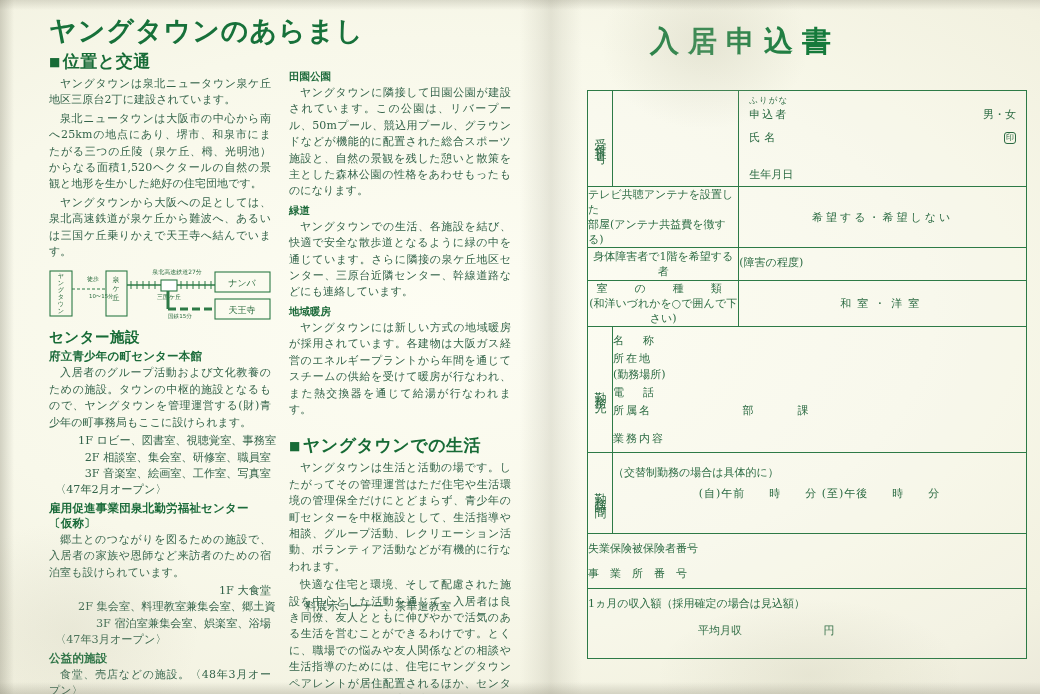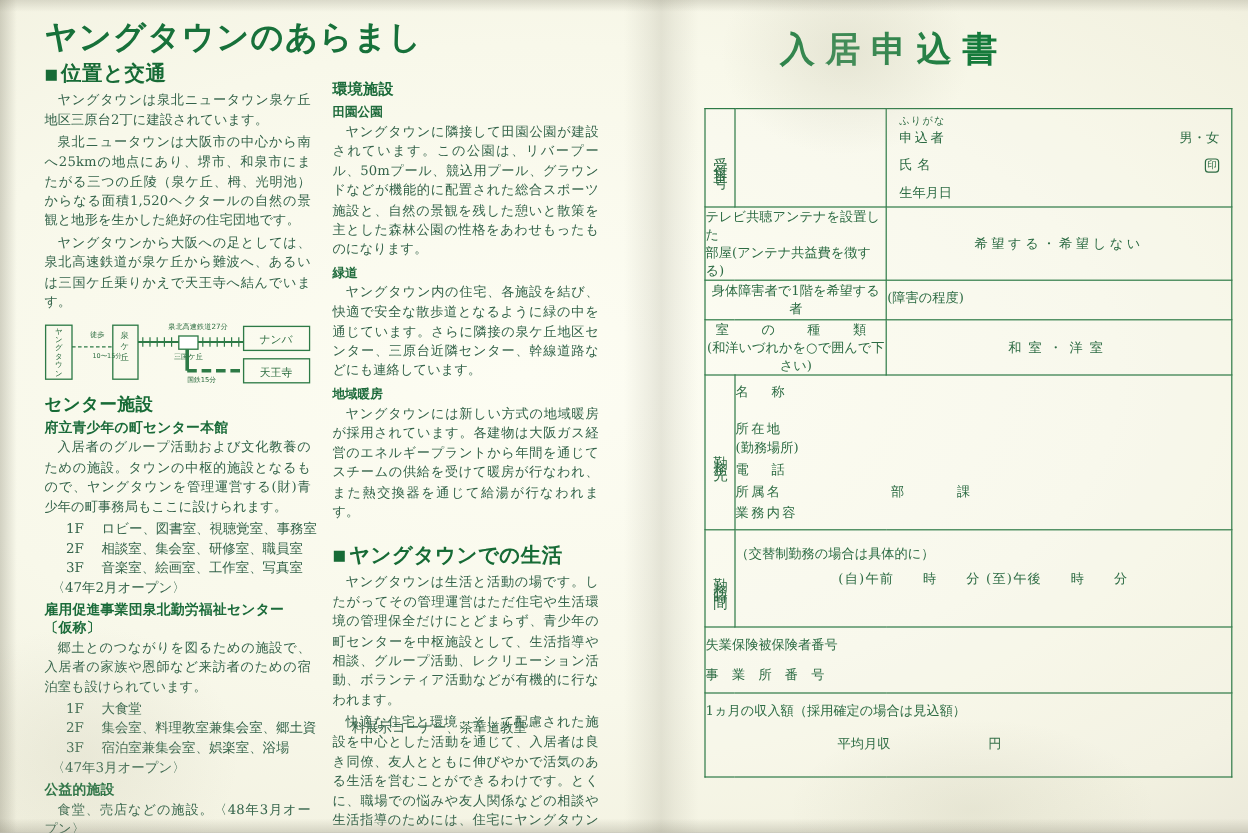--- a/index.html
+++ b/index.html
@@ -45,21 +45,21 @@
   
   :root {
     --ink: #1f6b34;
     --ink-dark: #14572a;
     --ink-body: #2a6b3e;
     --rule: #2d7a46;
   }
 
   
   #brochure {
-    position: absolute; left: 0; top: 0; width: 530px; height: 491px;
+    position: absolute; left: 12px; top: 0; width: 530px; height: 491px;
   }
   #page-title {
     position: absolute; left: 37px; top: 13px;
     font-family: "DejaVu Sans", "Liberation Sans", sans-serif;
     font-weight: 700;
     font-size: 27px; letter-spacing: 1px;
     color: #17713a;
     white-space: nowrap;
   }
   .col { position: absolute; width: 222px; }
@@ -121,20 +121,21 @@
     text-indent: 11px;
     text-align: justify;
     letter-spacing: 0.1px;
   }
   .floorlist {
     font-family: "DejaVu Serif", "Liberation Serif", serif;
     font-size: 11.2px;
     line-height: 16.4px;
     color: #33634a;
     margin: 0;
+    text-align: right;
   }
   .floorrow { padding-left: 18px; white-space: nowrap; }
   .floorrow .fl { display: inline-block; width: 26px; }
   .floorrow .cont { display: inline-block; padding-left: 26px; }
   .openline {
     font-family: "DejaVu Serif", "Liberation Serif", serif;
     font-size: 11.2px; line-height: 16.4px; color: #33634a;
     padding-left: 6px;
   }
   .gap { height: 7px; }
@@ -309,26 +310,25 @@
         </div>
       </div>
       <div class="openline">〈47年3月オープン〉</div>
 
       <div class="h-sub">公益的施設</div>
       <p class="body">食堂、売店などの施設。〈48年3月オープン〉</p>
 
     </div>
 
     <div class="col" id="col-mid">
-      <div class="h-mid">環境施設</div>
       <div class="h-mid-sub">田園公園</div>
       <p class="body">ヤングタウンに隣接して田園公園が建設されています。この公園は、リバープール、50mプール、競込用プール、グラウンドなどが機能的に配置された総合スポーツ施設と、自然の景観を残した憩いと散策を主とした森林公園の性格をあわせもったものになります。</p>
 
       <div class="h-mid-sub">緑道</div>
-      <p class="body">ヤングタウン内の住宅、各施設を結び、快適で安全な散歩道となるように緑の中を通じています。さらに隣接の泉ケ丘地区センター、三原台近隣センター、幹線道路などにも連絡しています。</p>
+      <p class="body">ヤングタウンでの生活、各施設を結び、快適で安全な散歩道となるように緑の中を通じています。さらに隣接の泉ケ丘地区センター、三原台近隣センター、幹線道路などにも連絡しています。</p>
 
       <div class="h-mid-sub">地域暖房</div>
       <p class="body">ヤングタウンには新しい方式の地域暖房が採用されています。各建物は大阪ガス経営のエネルギープラントから年間を通じてスチームの供給を受けて暖房が行なわれ、また熱交換器を通じて給湯が行なわれます。</p>
 
       <div class="gap"></div>
       <div class="gap"></div>
       <div class="h-square">ヤングタウンでの生活</div>
       <p class="body">ヤングタウンは生活と活動の場です。したがってその管理運営はただ住宅や生活環境の管理保全だけにとどまらず、青少年の町センターを中枢施設として、生活指導や相談、グループ活動、レクリエーション活動、ボランティア活動などが有機的に行なわれます。</p>
       <p class="body">快適な住宅と環境、そして配慮された施設を中心とした活動を通じて、入居者は良き同僚、友人とともに伸びやかで活気のある生活を営むことができるわけです。とくに、職場での悩みや友人関係などの相談や生活指導のためには、住宅にヤングタウンペアレントが居住配置されるほか、センター内にも相談担当の専門職員が配置され、入居している青少年の相談に応じたり、ペアレントの統括指導と民間企業住宅の生活指導担当者への協力を行なう体制がとられています。</p>
     </div>
@@ -349,21 +349,21 @@
           <div class="inner-pad">
             <div class="tiny">ふりがな</div>
             <div class="row-line">
               <span class="spaced2">申込者</span>
               <span>男・女</span>
             </div>
             <div class="row-line" style="margin-top:8px">
               <span class="spaced4">氏名</span>
               <span class="seal">印</span>
             </div>
-            <div style="margin-top:8px">
+            <div style="margin-top:22px">
               <span>生年月日</span>
             </div>
           </div>
         </td>
       </tr>
 
       <tr>
         <td colspan="2" class="pad">
           <div>テレビ共聴アンテナを設置した</div>
           <div>部屋(アンテナ共益費を徴する)</div>
@@ -382,33 +382,33 @@
           <div>(和洋いづれかを○で囲んで下さい)</div>
         </td>
         <td class="pad lbl-center" style="letter-spacing:6px">和室・洋室</td>
       </tr>
 
       <tr>
         <td class="vcell">
           <div class="vlabel">勤務先</div>
         </td>
         <td colspan="2" class="inner-pad" style="padding-top:6px;padding-bottom:6px">
-          <div style="margin-bottom:16px">
+          <div style="margin-bottom:3px">
             <span class="lbl-w spaced4">名　称</span>
           </div>
           <div style="margin-bottom:1px">
             <span class="lbl-w spaced2">所在地</span>
           </div>
           <div style="margin-bottom:3px">
             <span class="lbl-w">(勤務場所)</span>
           </div>
           <div style="margin-bottom:3px">
             <span class="lbl-w spaced4">電　話</span>
           </div>
-          <div style="margin-bottom:3px">
+          <div style="margin-bottom:13px">
             <span class="lbl-w spaced2">所属名</span>
             <span style="margin-left:52px">部　　　　課</span>
           </div>
           <div>
             <span class="lbl-w spaced2">業務内容</span>
           </div>
         </td>
       </tr>
 
       <tr>

